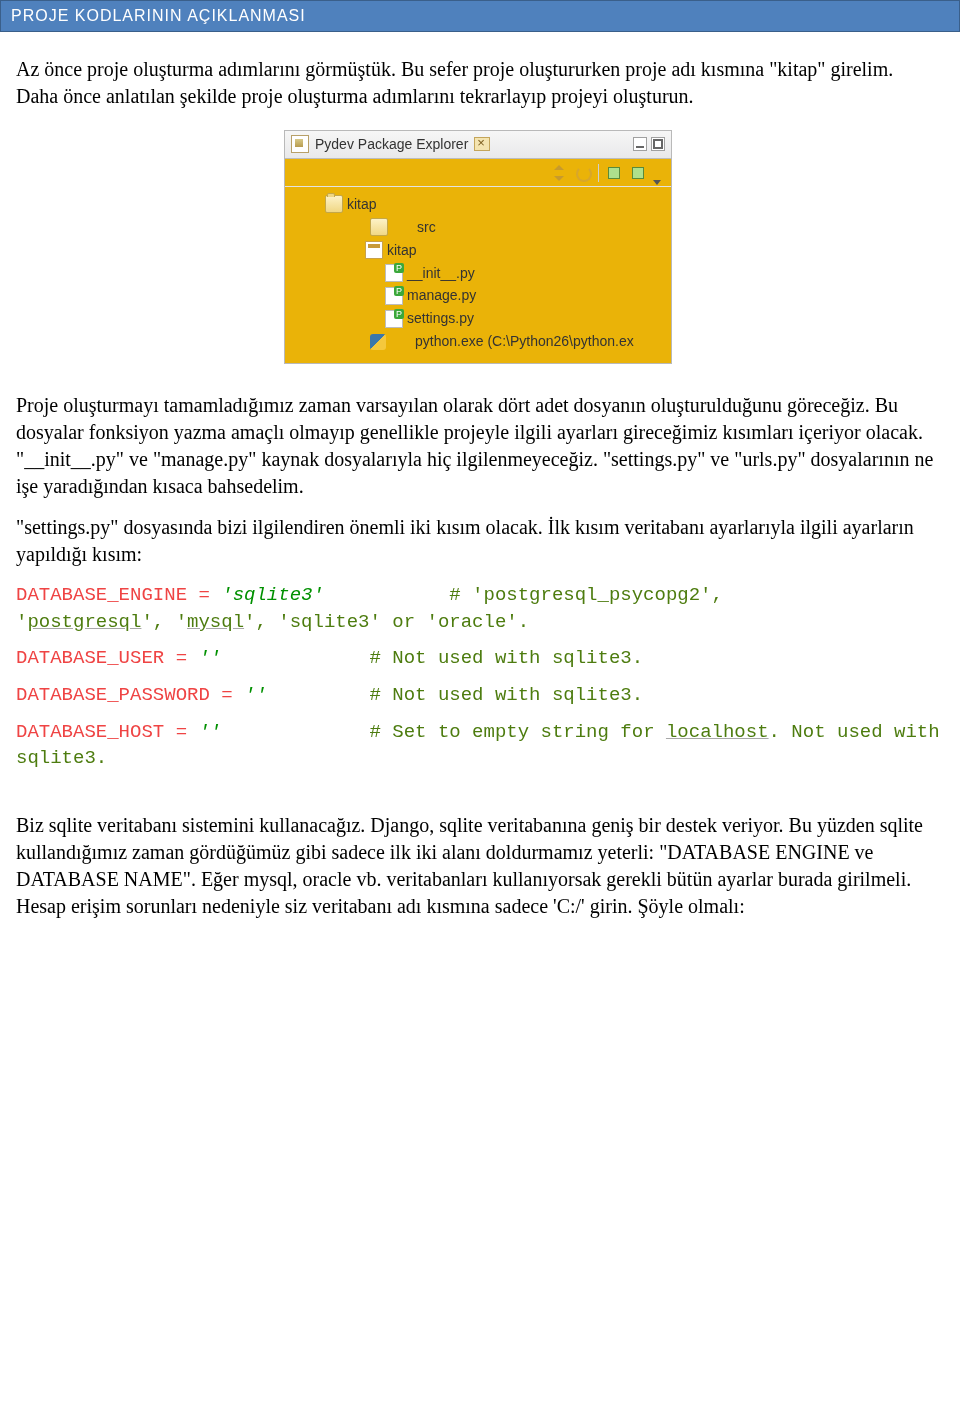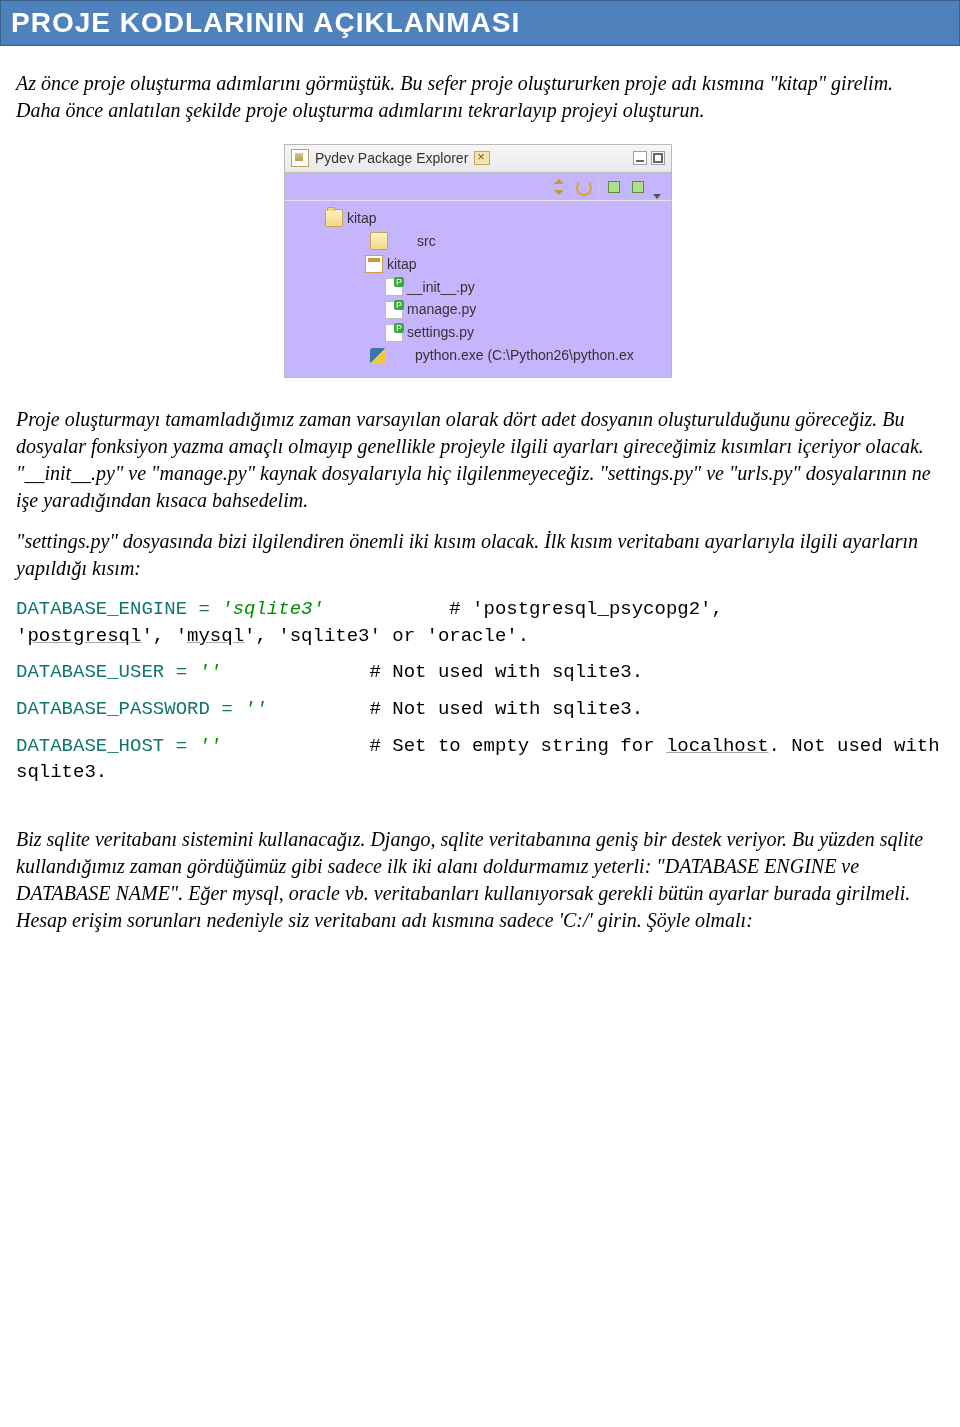--- a/index.html
+++ b/index.html
@@ -8,39 +8,38 @@
     font-family: "Times New Roman", Times, serif;
     background: #fff;
     width: 960px;
   }
   .header-bar {
     background: #4f81bd;
     border: 1px solid #3a5f8a;
     padding: 6px 10px;
     color: #fff;
     font-family: "Trebuchet MS", Arial, sans-serif;
-    font-weight: bold;
-    font-size: 28px;
+    font-weight: normal;
+    font-size: 16px;
     letter-spacing: 1px;
   }
   .content {
     padding: 14px 20px 20px 16px;
     font-size: 20px;
     line-height: 1.35;
     color: #000;
   }
   .content p {
     margin: 10px 0 14px 0;
-    font-style: italic;
   }
   .ide-panel {
     margin: 20px auto 28px auto;
     width: 386px;
     border: 1px solid #b9b9b9;
-    background: #c4b5fd;
+    background: #eab308;
     font-family: Tahoma, Arial, sans-serif;
     font-size: 14px;
     color: #333;
   }
   .ide-titlebar {
     display: flex;
     align-items: center;
     background: linear-gradient(#f6f6f6, #e9e9ea);
     border-bottom: 1px solid #bcbcbc;
     padding: 4px 6px;
@@ -236,23 +235,23 @@
   .indent-3 { padding-left: 60px; }
   .indent-4 { padding-left: 80px; }
 
   .code {
     font-family: "Courier New", Courier, monospace;
     font-size: 19px;
     line-height: 1.4;
     white-space: pre-wrap;
     margin: 8px 0 10px 0;
   }
-  .c-black { color: #0f766e; }
+  .c-black { color: #ef4444; }
   .c-green { color: #009000; font-style: italic; }
-  .c-gray  { color: #000000; }
+  .c-gray  { color: #4d7c0f; }
   .u { text-decoration: underline; }
   .gray-u { text-decoration: underline; text-decoration-color: #a8a8a8; }
 </style>
 </head>
 <body>
 
 <div class="header-bar">
   <span>PROJE KODLARININ AÇIKLANMASI</span>
 </div>
 

